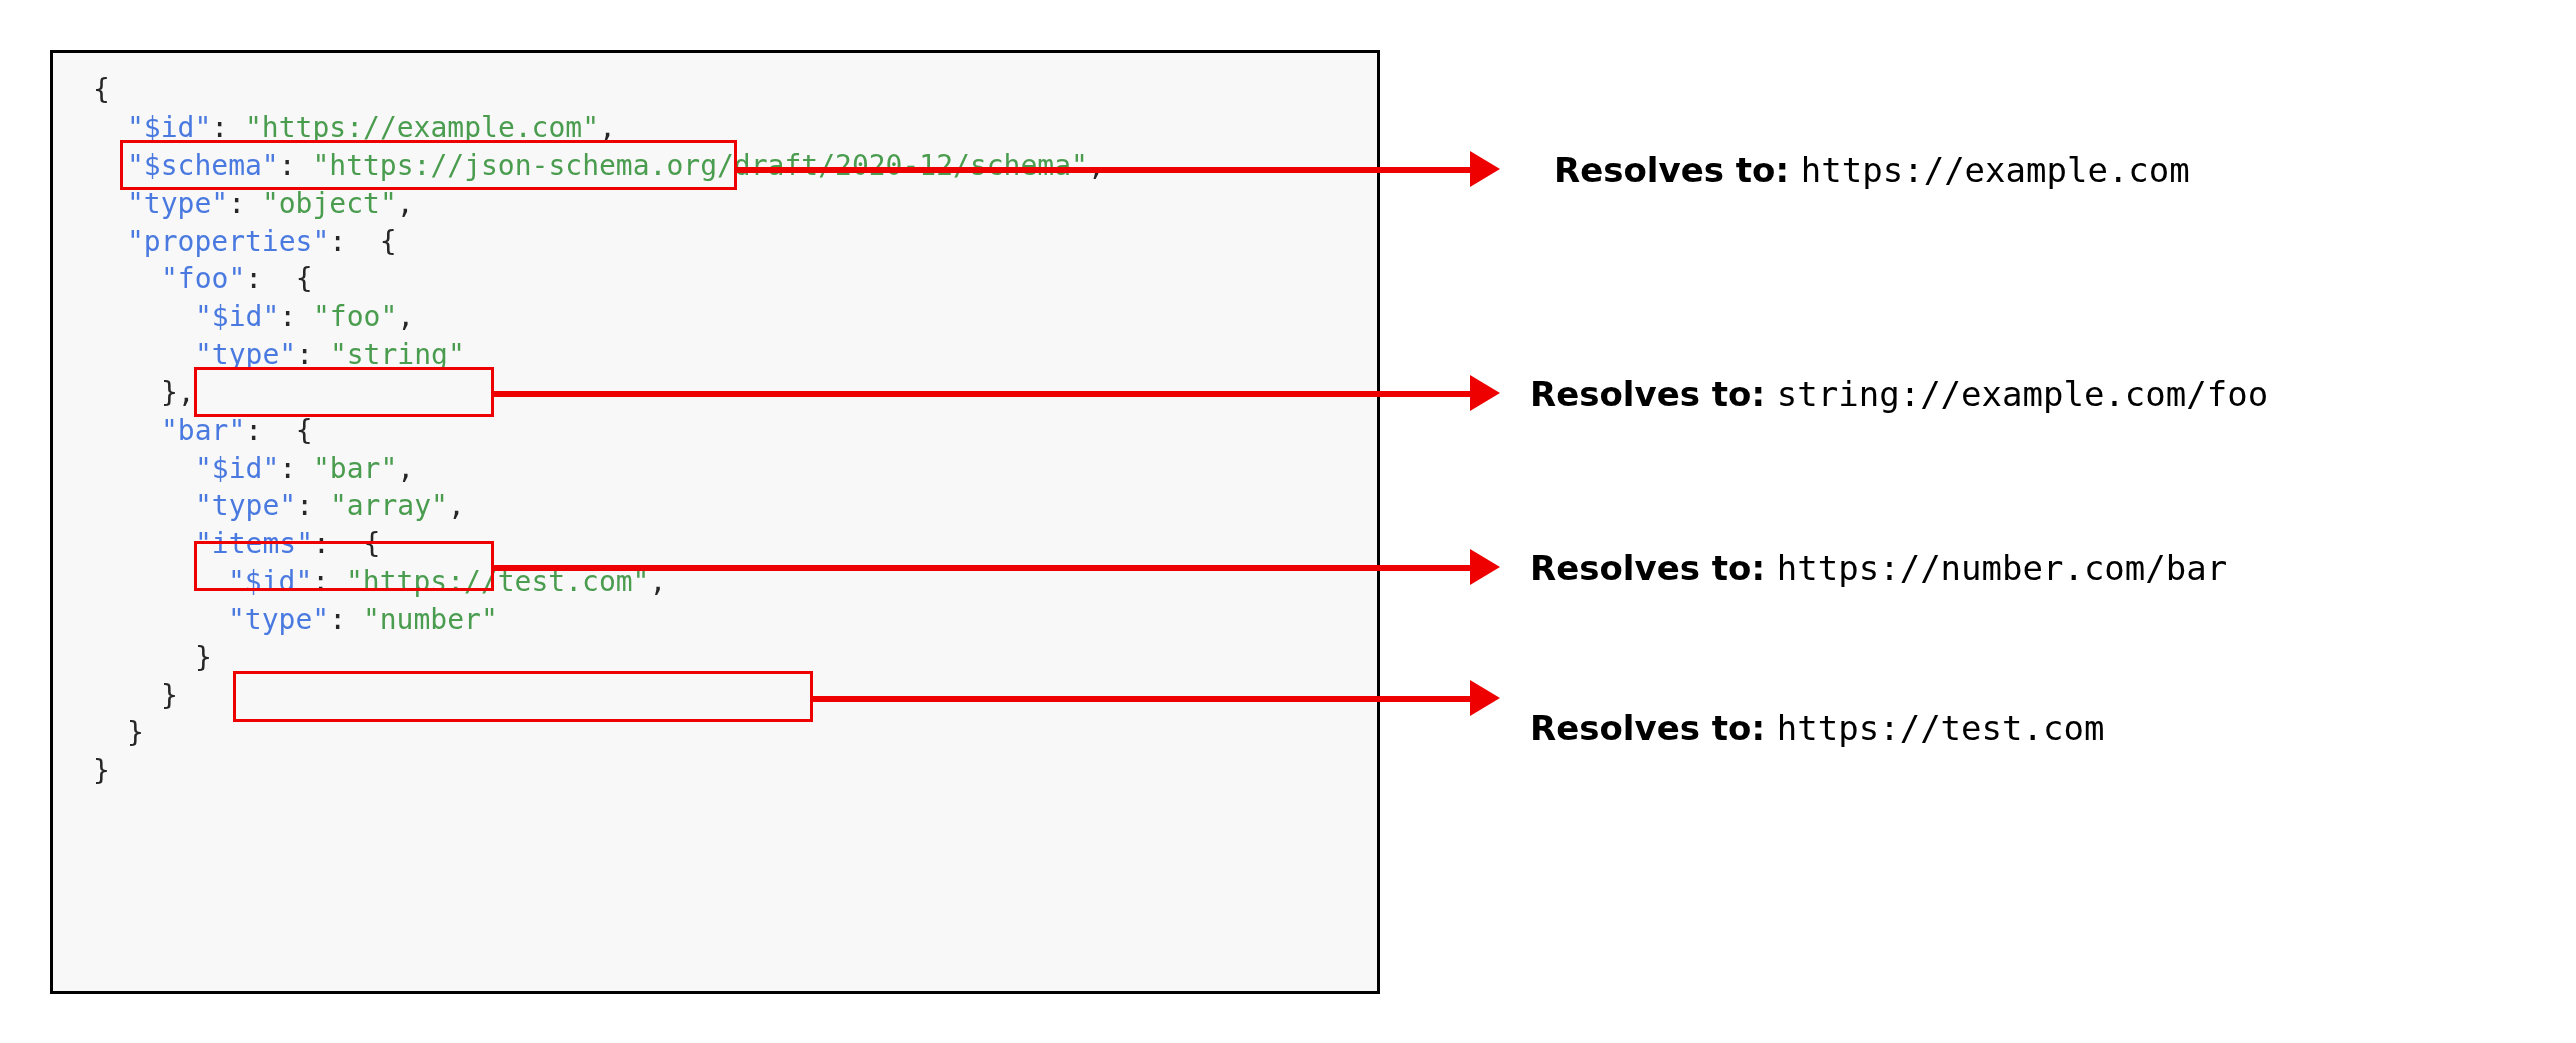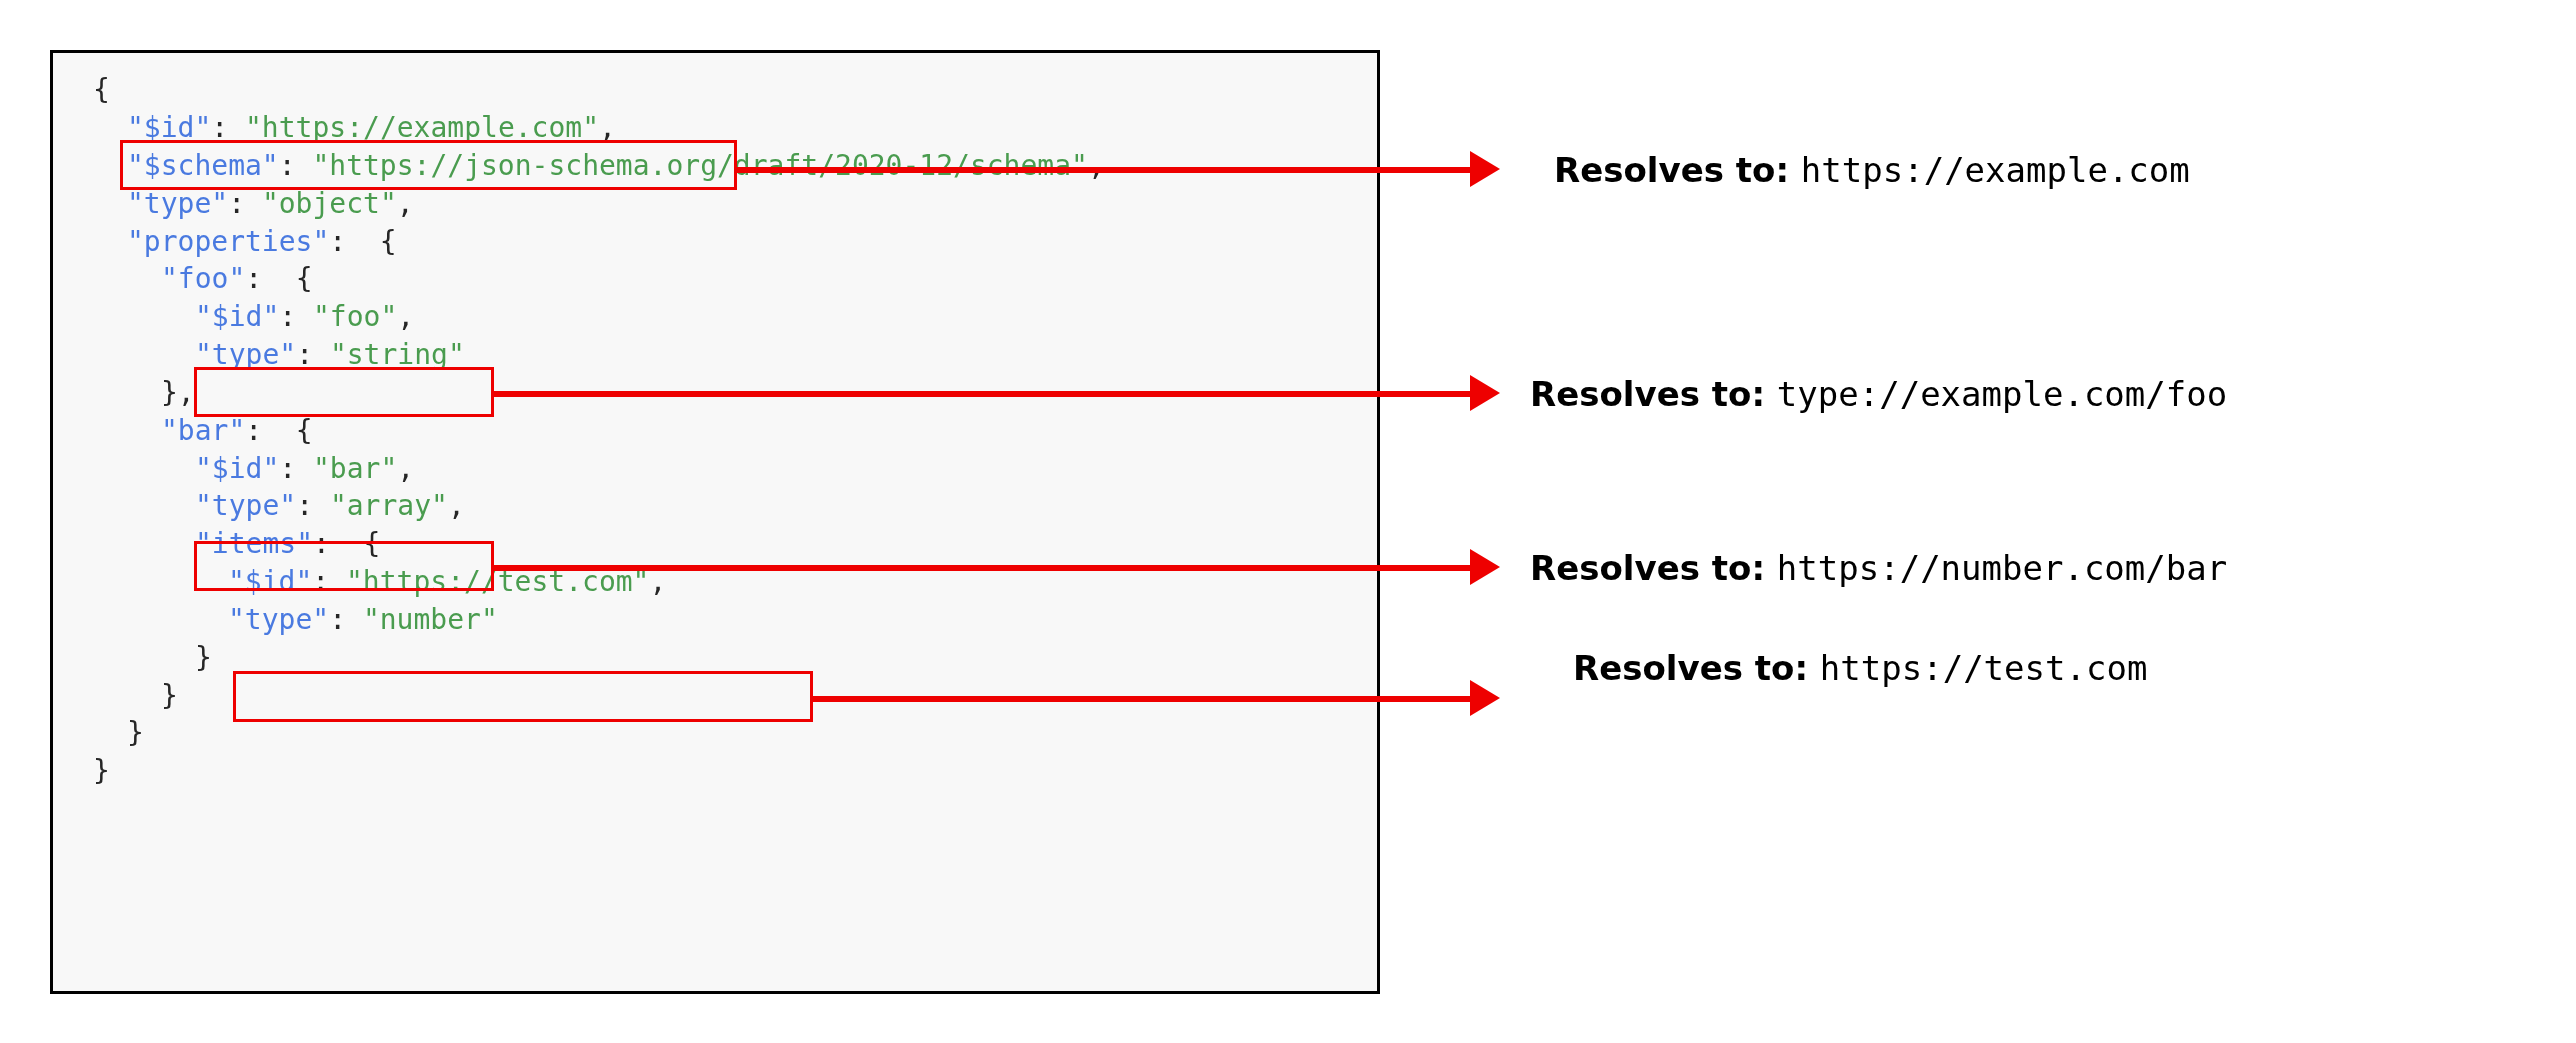--- a/index.html
+++ b/index.html
@@ -109,17 +109,17 @@
     <div class="arrow-line" style="left: 493px; top: 391px; width: 977px; background: rgb(238, 0, 0);"></div>
     <div class="arrow-head" style="left: 1470px; top: 375px; border-left-color: rgb(238, 0, 0);"></div>
     <div class="arrow-line" style="left: 493px; top: 565px; width: 977px; background: rgb(238, 0, 0);"></div>
     <div class="arrow-head" style="left: 1470px; top: 549px; border-left-color: rgb(238, 0, 0);"></div>
     <div class="arrow-line" style="left: 811px; top: 696px; width: 659px; background: rgb(238, 0, 0);"></div>
     <div class="arrow-head" style="left: 1470px; top: 680px; border-left-color: rgb(238, 0, 0);"></div>
   </div>
 
 <div id="annotation-layer">
     <div class="annotation" style="left: 1530px; top: 153px; margin-left: 24px;"><span class="ann-label">Resolves to:</span><span class="ann-label"> </span><span class="ann-value">https://example.com</span></div>
-    <div class="annotation" style="left: 1530px; top: 377px;"><span class="ann-label">Resolves to:</span><span class="ann-label"> </span><span class="ann-value">type://example.com/foo</span></div>
+    <div class="annotation" style="left: 1530px; top: 377px;"><span class="ann-label">Resolves to:</span><span class="ann-label"> </span><span class="ann-value">string://example.com/foo</span></div>
     <div class="annotation" style="left: 1530px; top: 551px;"><span class="ann-label">Resolves to:</span><span class="ann-label"> </span><span class="ann-value">https://number.com/bar</span></div>
-    <div class="annotation" style="left: 1530px; top: 651px; margin-left: 43px;"><span class="ann-label">Resolves to:</span><span class="ann-label"> </span><span class="ann-value">https://test.com</span></div>
+    <div class="annotation" style="left: 1530px; top: 711px;"><span class="ann-label">Resolves to:</span><span class="ann-label"> </span><span class="ann-value">https://test.com</span></div>
   </div>
 
 
 </body></html>

